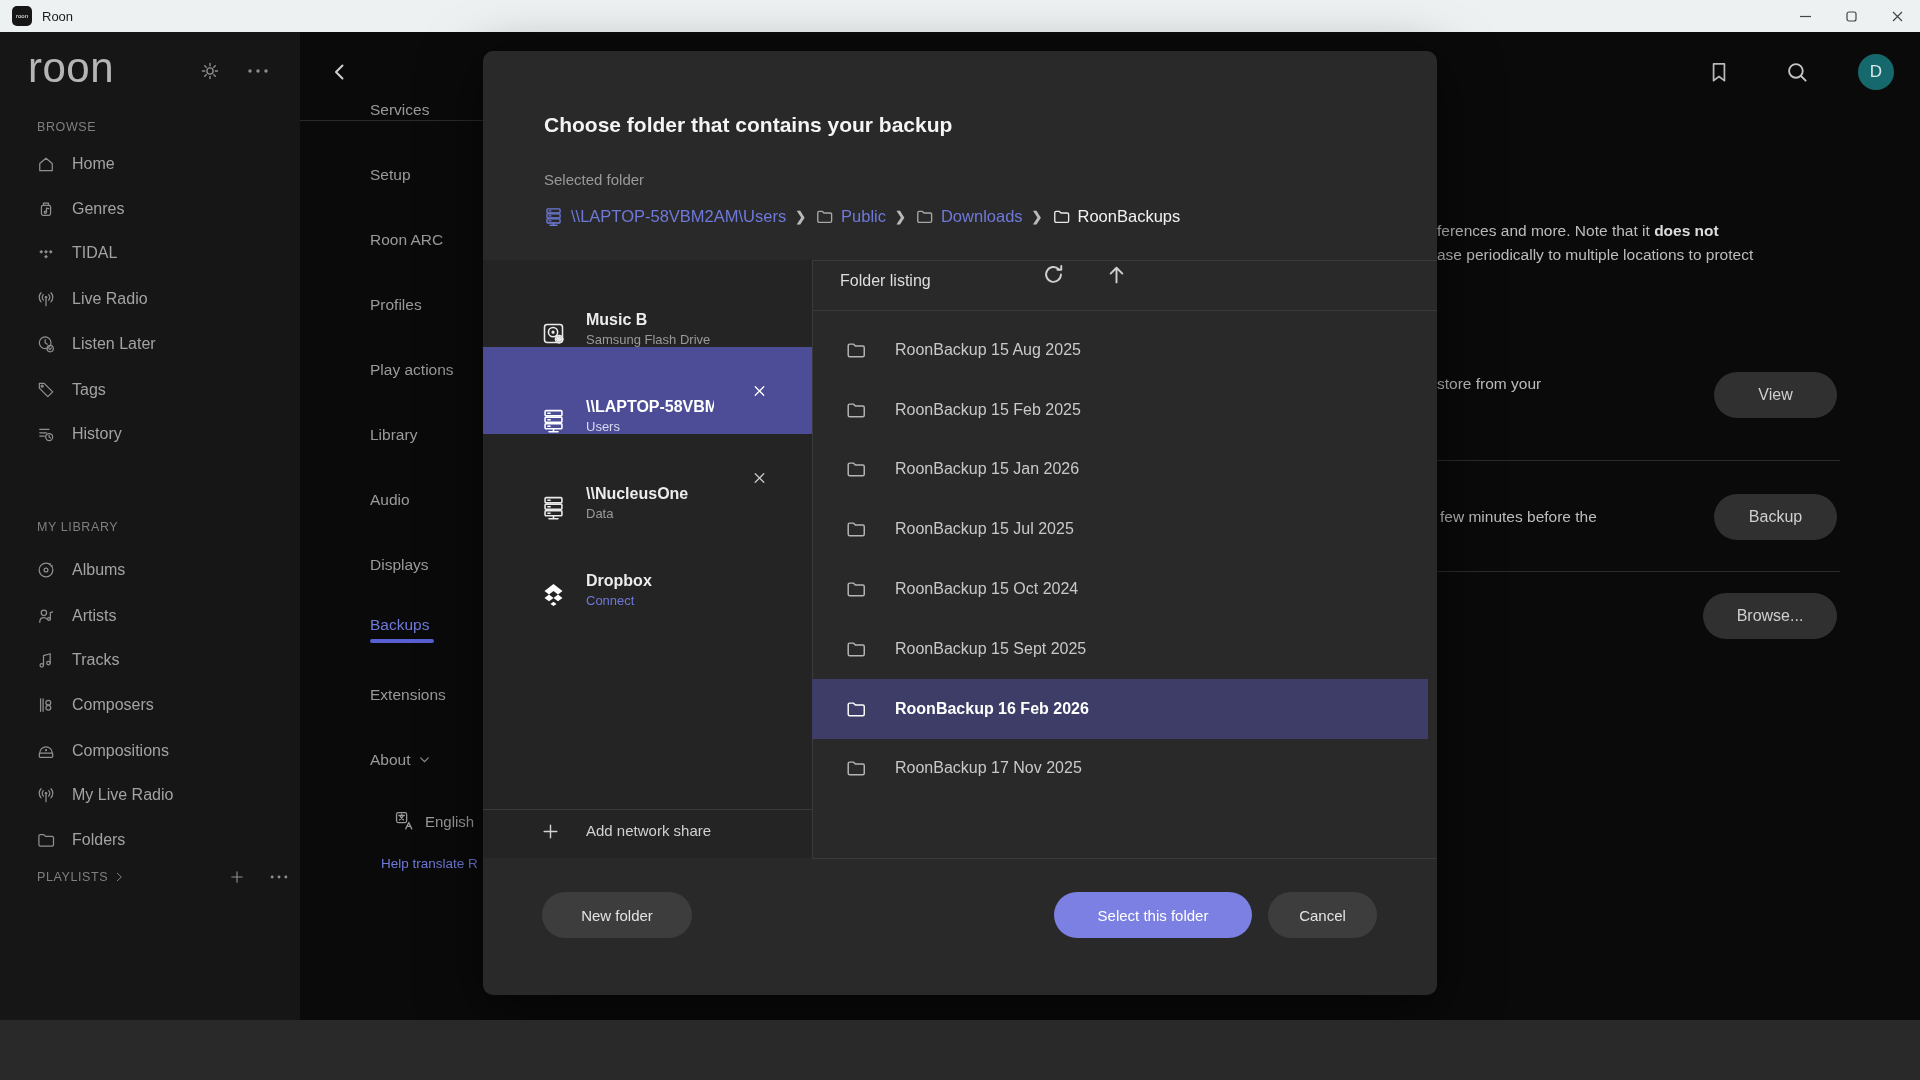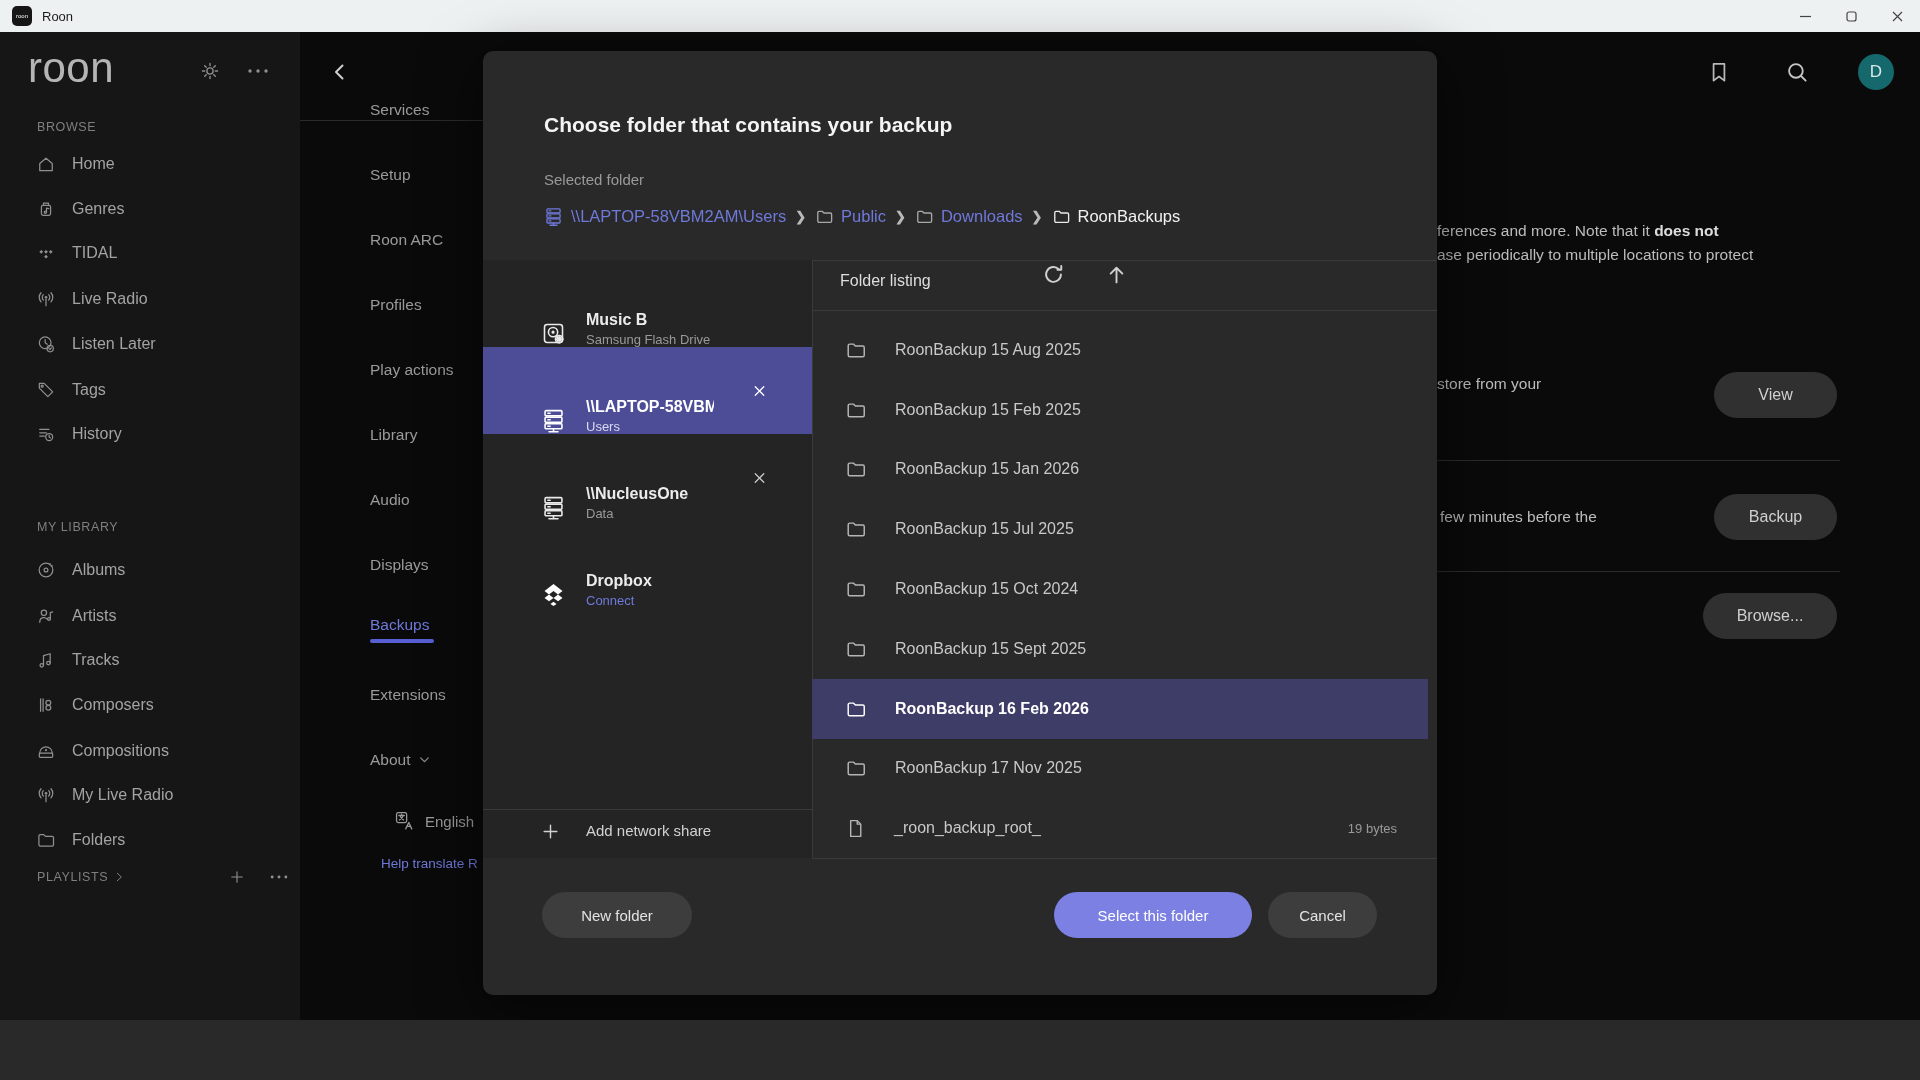--- a/index.html
+++ b/index.html
@@ -591,29 +591,20 @@
 
         <div class="frow">
           <svg width="22" height="22" viewBox="0 0 24 24" fill="none" stroke-width="1.6" stroke-linejoin="round">
             <path d="M3.5 7.2c0-.9.7-1.6 1.6-1.6h4.3l1.9 2h8.1c.9 0 1.6.7 1.6 1.6v8.6c0 .9-.7 1.6-1.6 1.6H5.1c-.9 0-1.6-.7-1.6-1.6z"></path>
           </svg>
 
           <span class="frow-label">RoonBackup 17 Nov 2025</span>
           <span class="frow-size"></span>
         </div>
 
-        <div class="frow">
-
-          <svg width="21" height="21" viewBox="0 0 24 24" fill="none" stroke-width="1.6" stroke-linejoin="round">
-            <path d="M6.5 3h7.5l4 4v14H6.5z"></path>
-            <path d="M14 3v4h4"></path>
-          </svg>
-          <span class="frow-label">_roon_backup_root_</span>
-          <span class="frow-size">19 bytes</span>
-        </div>
       </div>
     <div class="foot-divider"></div>
 
     <div class="dbtn" style="left:59px;width:150px">New folder</div>
     <div class="dbtn primary" style="left:571px;width:198px">Select this folder</div>
     <div class="dbtn" style="left:785px;width:109px">Cancel</div>
   </div>
 
   <div class="taskbar"></div>
   <div class="start">

